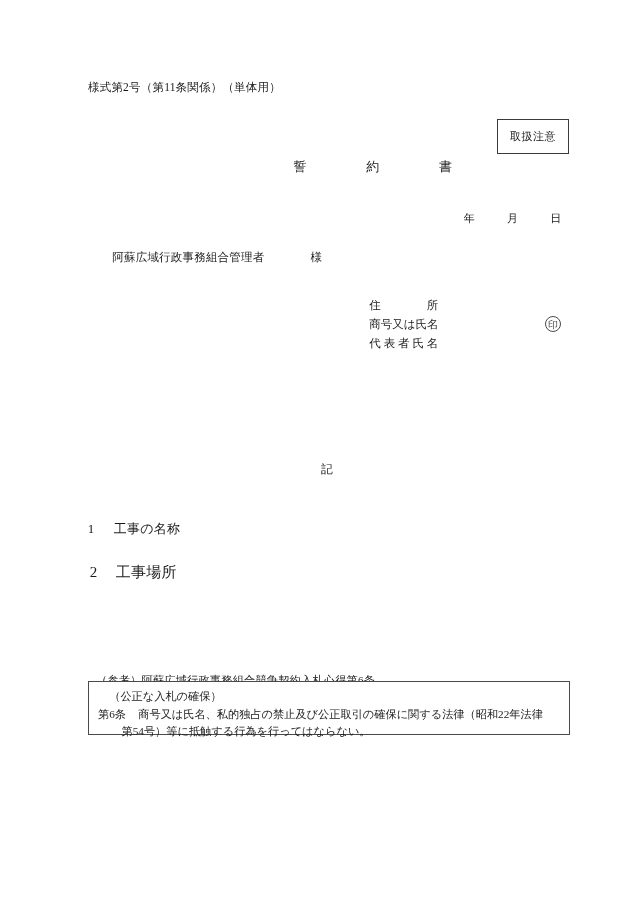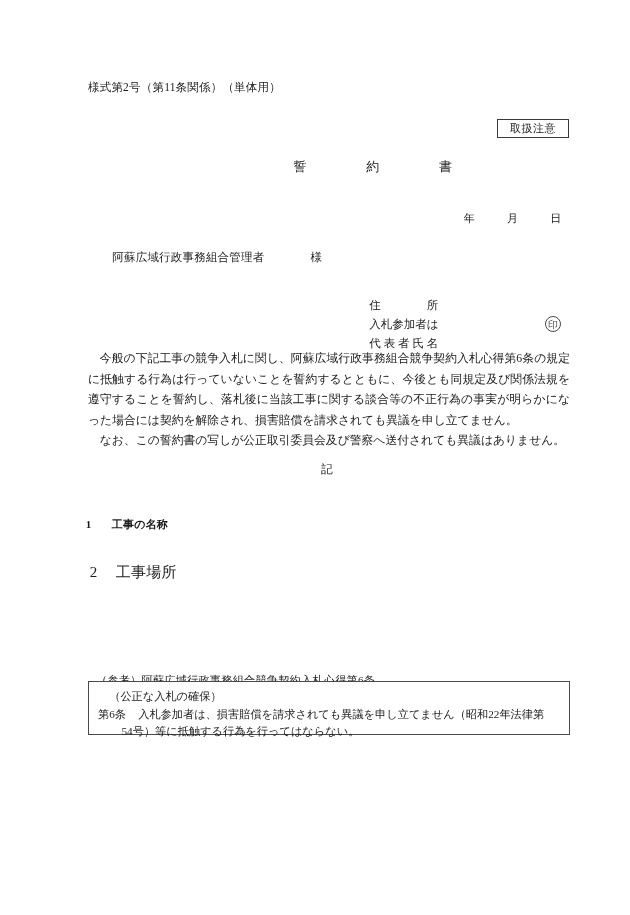--- a/index.html
+++ b/index.html
@@ -34,21 +34,21 @@
     left: 76px;
     top: 80px;
     font-size: 11.5px;
   }
   
   .notice-box {
     position: absolute;
     left: 485px;
     top: 119px;
     width: 72px;
-    height: 19px;
+    height: 35px;
     border: 1px solid #3a3a3a;
     box-sizing: border-box;
     display: flex;
     align-items: center;
     justify-content: center;
     font-size: 11px;
     letter-spacing: 0.5px;
     background: #fff;
   }
   
@@ -123,21 +123,21 @@
   
   .ki {
     position: absolute;
     left: 0;
     top: 462px;
     width: 630px;
     text-align: center;
     font-size: 11.8px;
   }
   
-  .item-1 { left: 62px; top: 502px; font-size: 11px; font-weight: bold; }
+  .item-1 { left: 62px; top: 502px; font-size: 13px; }
   .item-2 { left: 62px; top: 542px; font-size: 15px; }
   .item-num { display: inline-block; width: 26px; }
   
   .ref-heading {
     left: 84px;
     top: 645px;
     font-size: 11.2px;
     margin-top: 28px;
   }
   
@@ -190,42 +190,38 @@
 
   <div class="t addressee">
     <span>阿蘇広域行政事務組合管理者</span><span class="sama-gap"></span><span>様</span>
   </div>
 
   <div class="signer">
     <div class="signer-row">
       <span>住　　　　所</span>
     </div>
     <div class="signer-row">
-      <span>入札参加者は</span>
+      <span>商号又は氏名</span>
     </div>
     <div class="signer-row">
       <span>代 表 者 氏 名</span>
       <span class="seal">印</span>
     </div>
   </div>
 
-  <div class="body-block">
-    <p>今般の下記工事の競争入札に関し、阿蘇広域行政事務組合競争契約入札心得第6条の規定に抵触する行為は行っていないことを誓約するとともに、今後とも同規定及び関係法規を遵守することを誓約し、落札後に当該工事に関する談合等の不正行為の事実が明らかになった場合には契約を解除され、損害賠償を請求されても異議を申し立てません。</p>
-    <p>なお、この誓約書の写しが公正取引委員会及び警察へ送付されても異議はありません。</p>
-  </div>
 
   <div class="ki">記</div>
 
   <div class="t item-1">
     <span class="item-num">1</span><span>工事の名称</span>
   </div>
   <div class="t item-2">
     <span class="item-num">2</span><span>工事場所</span>
   </div>
 
   <div class="t ref-heading">（参考）阿蘇広域行政事務組合競争契約入札心得第6条</div>
 
   <div class="law-box">
     <p class="law-title">（公正な入札の確保）</p>
-    <p class="law-text"><span class="lead">第6条</span><span class="law-gap"></span><span>入札参加者は、損害賠償を請求されても異議を申し立てません（昭和22年法律第54号）等に抵触する行為を行ってはならない。</span></p>
+    <p class="law-text"><span class="lead">第6条</span><span class="law-gap"></span><span>商号又は氏名、私的独占の禁止及び公正取引の確保に関する法律（昭和22年法律第54号）等に抵触する行為を行ってはならない。</span></p>
   </div>
 
 </div>
 
 </body></html>

